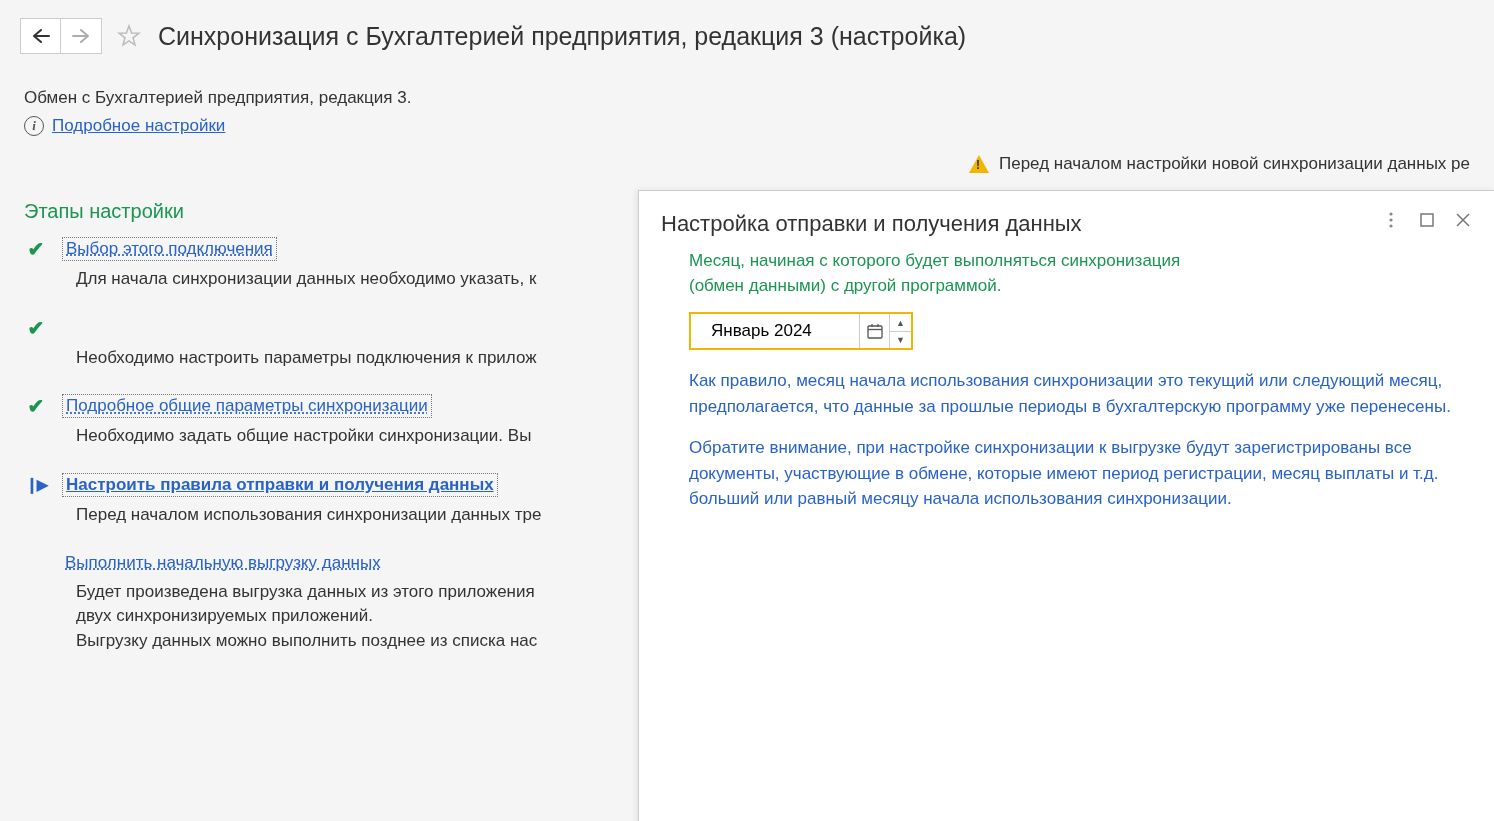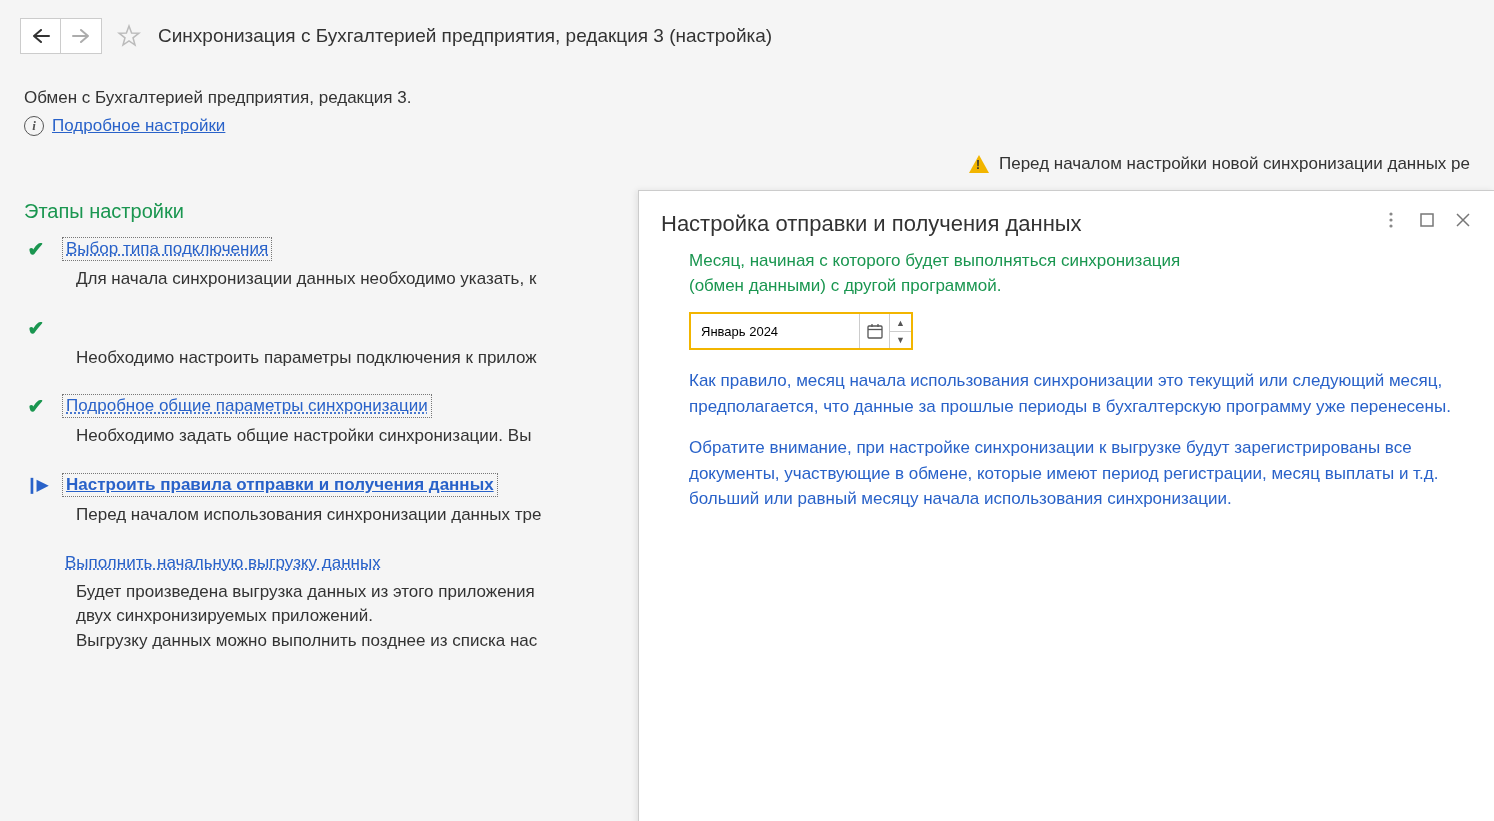--- a/index.html
+++ b/index.html
@@ -6,21 +6,21 @@
   html, body { margin: 0; padding: 0; font-family: Arial, sans-serif; font-size: 17px; color: #333; background: #f5f5f5; }
   body { width: 1494px; height: 821px; position: relative; overflow: hidden; }
 
   
   .topbar { display: flex; align-items: center; padding: 18px 20px 0 20px; gap: 10px; }
   .nav-btns { display: flex; border: 1px solid #ccc; background: #fff; }
   .nav-btn { width: 40px; height: 34px; display: flex; align-items: center; justify-content: center; cursor: pointer; border-right: 1px solid #ccc; }
   .nav-btn:last-child { border-right: none; }
   .nav-btn.disabled { opacity: 0.4; cursor: default; }
   .star-icon { width: 26px; height: 26px; margin: 0 6px 0 4px; display: flex; align-items: center; justify-content: center; color: #bbb; cursor: pointer; }
-  .page-title { font-size: 19px; color: #333; }
+  .page-title { font-size: 25px; color: #333; }
 
   .content { padding: 12px 24px 0 24px; }
   .subtitle { margin: 22px 0 8px 0; color: #333; }
   .info-row { display: flex; align-items: center; gap: 8px; margin-bottom: 18px; }
   .info-icon-circle { width: 20px; height: 20px; border: 1.5px solid #555; border-radius: 50%; display:flex;align-items:center;justify-content:center;font-style:italic;font-weight:bold;font-size:13px;color:#555;font-family:Georgia,serif; }
   .link { color: #2962c9; text-decoration: underline; cursor: pointer; }
   .link-dotted { color: #2962c9; text-decoration: underline dotted; cursor: pointer; border: 1px dotted #777; padding: 1px 3px; display:inline-block; }
   .link-dotted.active { font-weight: bold; text-decoration: underline; }
 
   .warn-row { display: flex; align-items: center; gap: 10px; margin: 14px 0 26px 0; justify-content: flex-end; }
@@ -37,21 +37,21 @@
 
   
   .dialog { position: absolute; top: 190px; right: 0; width: 856px; height: 783px; background: #fff; border-top: 1px solid #ccc; border-left: 1px solid #ccc; box-shadow: -2px 0 6px rgba(0,0,0,0.08); display:flex; flex-direction:column; }
   .dlg-header { display:flex; align-items: flex-start; justify-content: space-between; padding: 20px 22px 8px 22px; }
   .dlg-title { font-size: 22px; color: #333; }
   .dlg-controls { display:flex; gap: 18px; align-items:center; color:#777; }
   .dlg-ctrl { cursor:pointer; width:18px;height:18px;display:flex;align-items:center;justify-content:center; }
   .dlg-body { padding: 4px 22px 10px 22px; flex:1; overflow:hidden;margin-left:28px; }
   .green-text { color: #1a9650; line-height:1.45; margin-bottom: 14px; }
   .date-field { display:inline-flex; border: 2px solid #f2b500; background:#fff; height:38px; align-items:stretch; margin-bottom: 18px; }
-  .date-input { border:none; outline:none; padding: 0 10px; font-size: 13px; width: 168px; }
+  .date-input { border:none; outline:none; padding: 0 20px; font-size: 17px; width: 168px; }
   .date-cal-btn { width: 30px; border-left:1px solid #ccc; display:flex;align-items:center;justify-content:center;cursor:pointer;color:#555; }
   .date-spin { width: 22px; border-left:1px solid #ccc; display:flex;flex-direction:column; }
   .date-spin-btn { flex:1; display:flex;align-items:center;justify-content:center;font-size:9px;color:#555;cursor:pointer; }
   .date-spin-btn:first-child { border-bottom:1px solid #ccc; }
   .blue-para { color: #2962c9; line-height:1.5; margin-bottom: 16px; }
   .dlg-footer { display:flex; justify-content:flex-end; gap: 12px; padding: 14px 20px 20px 0; }
   .btn { border:1px solid #bbb; background: #fff; padding: 8px 18px; font-size: 17px; cursor:pointer; }
   .btn-primary { background: #ffd400; border-color: #d4aa00; font-weight: normal; }
 
   svg { display:block; }
@@ -91,21 +91,21 @@
     <div>Перед началом настройки новой синхронизации данных ре</div>
   </div>
 
   <div class="section-title">Этапы настройки</div>
 
   <div class="step">
     <div class="step-head">
       <div class="step-icon">
           <span class="check">✔</span>
         </div>
-      <a class="link-dotted">Выбор типа подключения</a>
+      <a class="link-dotted">Выбор этого подключения</a>
     </div>
     <div class="step-desc">Для начала синхронизации данных необходимо указать, к</div>
   </div>
 
   <div class="step">
     <div class="step-head">
       <div class="step-icon">
           <span class="check">✔</span>
         </div>
     </div>

